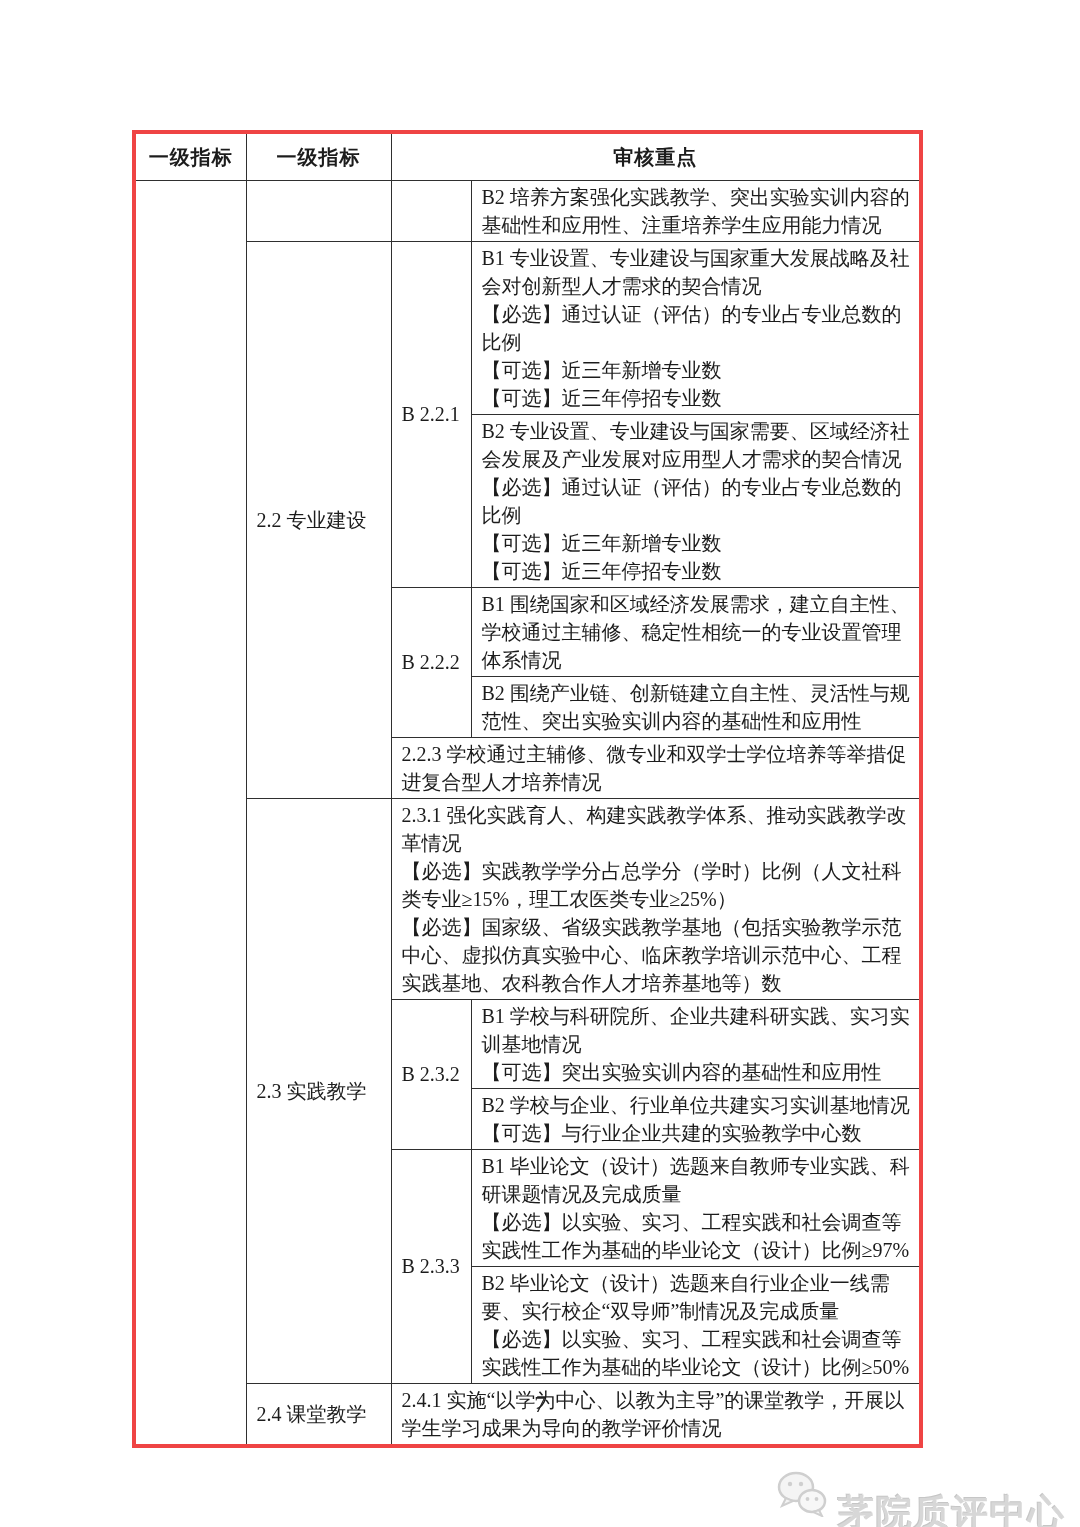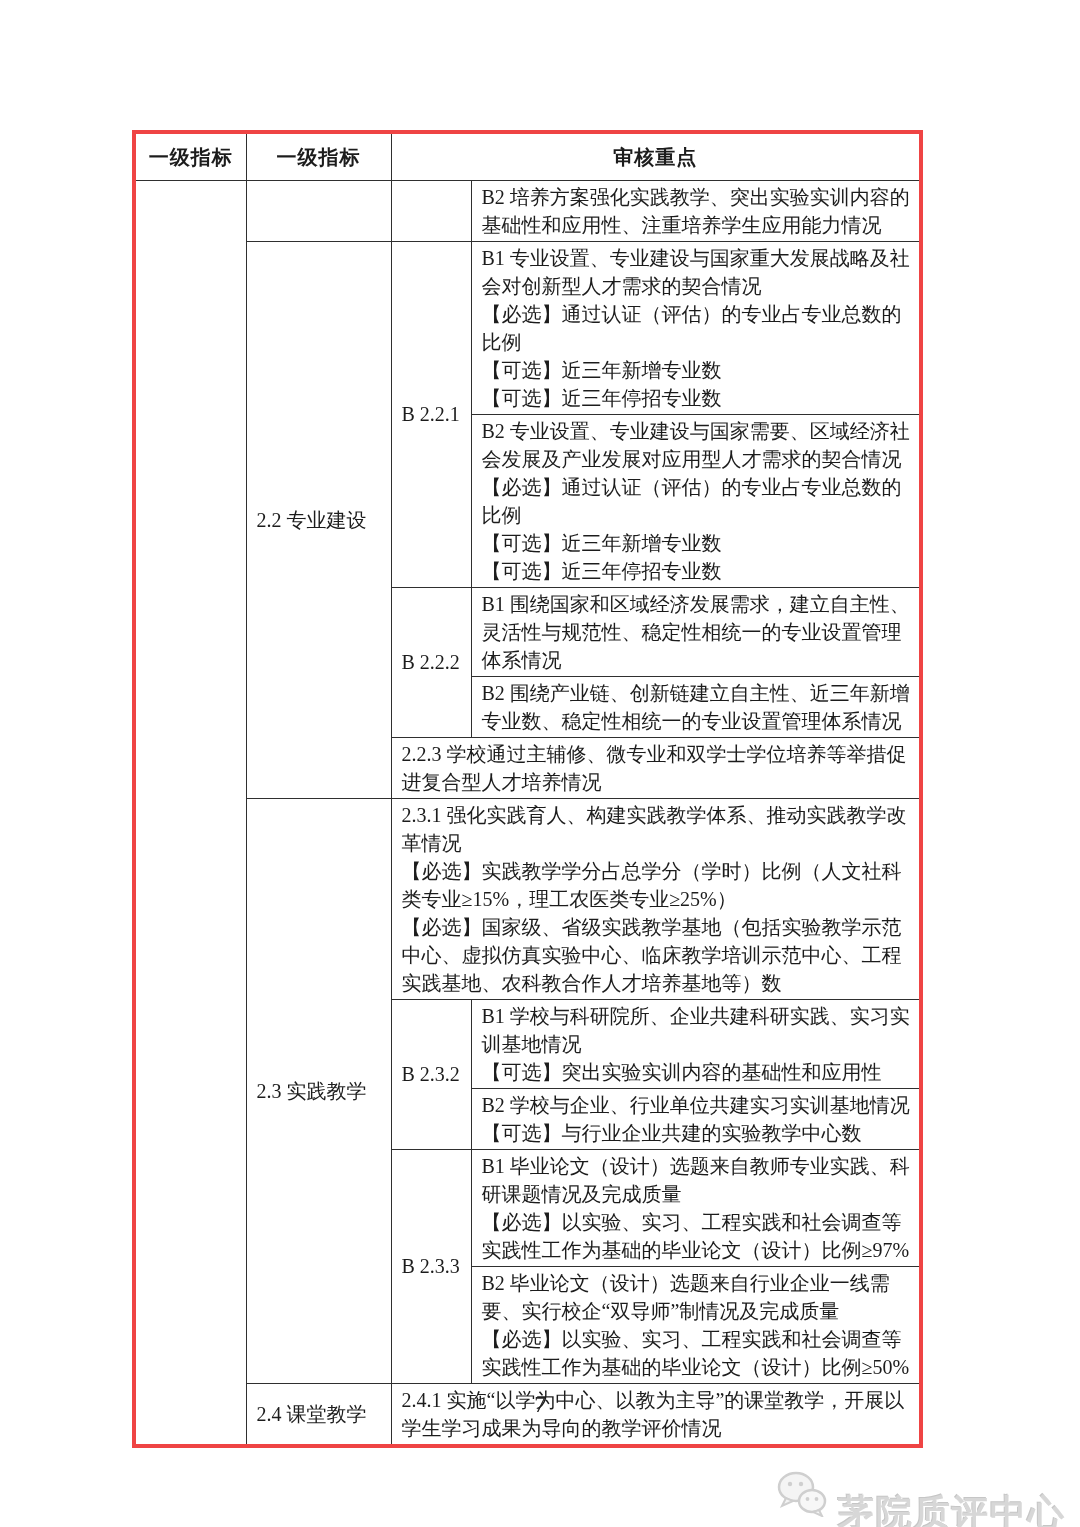--- a/index.html
+++ b/index.html
@@ -78,24 +78,24 @@
 【可选】近三年停招专业数</td>
   </tr>
   <tr>
     <td class="txt">B2 专业设置、专业建设与国家需要、区域经济社会发展及产业发展对应用型人才需求的契合情况
 【必选】通过认证（评估）的专业占专业总数的比例
 【可选】近三年新增专业数
 【可选】近三年停招专业数</td>
   </tr>
   <tr>
     <td rowspan="2" class="c-center">B 2.2.2</td>
-    <td class="txt">B1 围绕国家和区域经济发展需求，建立自主性、灵活性与规范性、稳定性相统一的专业设置管理体系情况</td>
+    <td class="txt">B1 围绕国家和区域经济发展需求，建立自主性、学校通过主辅修、稳定性相统一的专业设置管理体系情况</td>
   </tr>
   <tr>
-    <td class="txt">B2 围绕产业链、创新链建立自主性、近三年新增专业数、稳定性相统一的专业设置管理体系情况</td>
+    <td class="txt">B2 围绕产业链、创新链建立自主性、灵活性与规范性、突出实验实训内容的基础性和应用性</td>
   </tr>
   <tr>
     <td colspan="2" class="txt">2.2.3 学校通过主辅修、微专业和双学士学位培养等举措促进复合型人才培养情况</td>
   </tr>
 
   <tr>
     <td rowspan="5" class="c-center">2.3 实践教学</td>
     <td colspan="2" class="txt">2.3.1 强化实践育人、构建实践教学体系、推动实践教学改革情况
 【必选】实践教学学分占总学分（学时）比例（人文社科类专业≥15%，理工农医类专业≥25%）
 【必选】国家级、省级实践教学基地（包括实验教学示范中心、虚拟仿真实验中心、临床教学培训示范中心、工程实践基地、农科教合作人才培养基地等）数</td>

